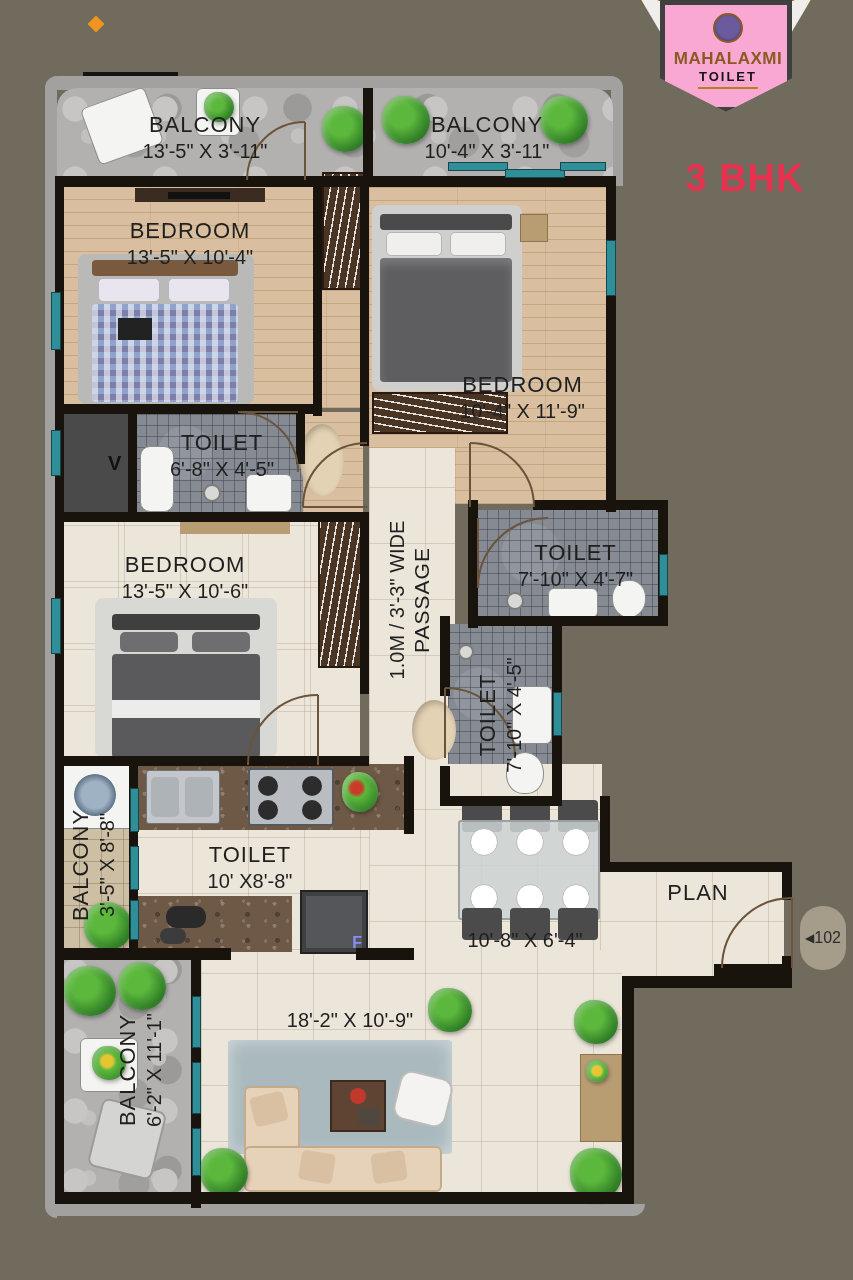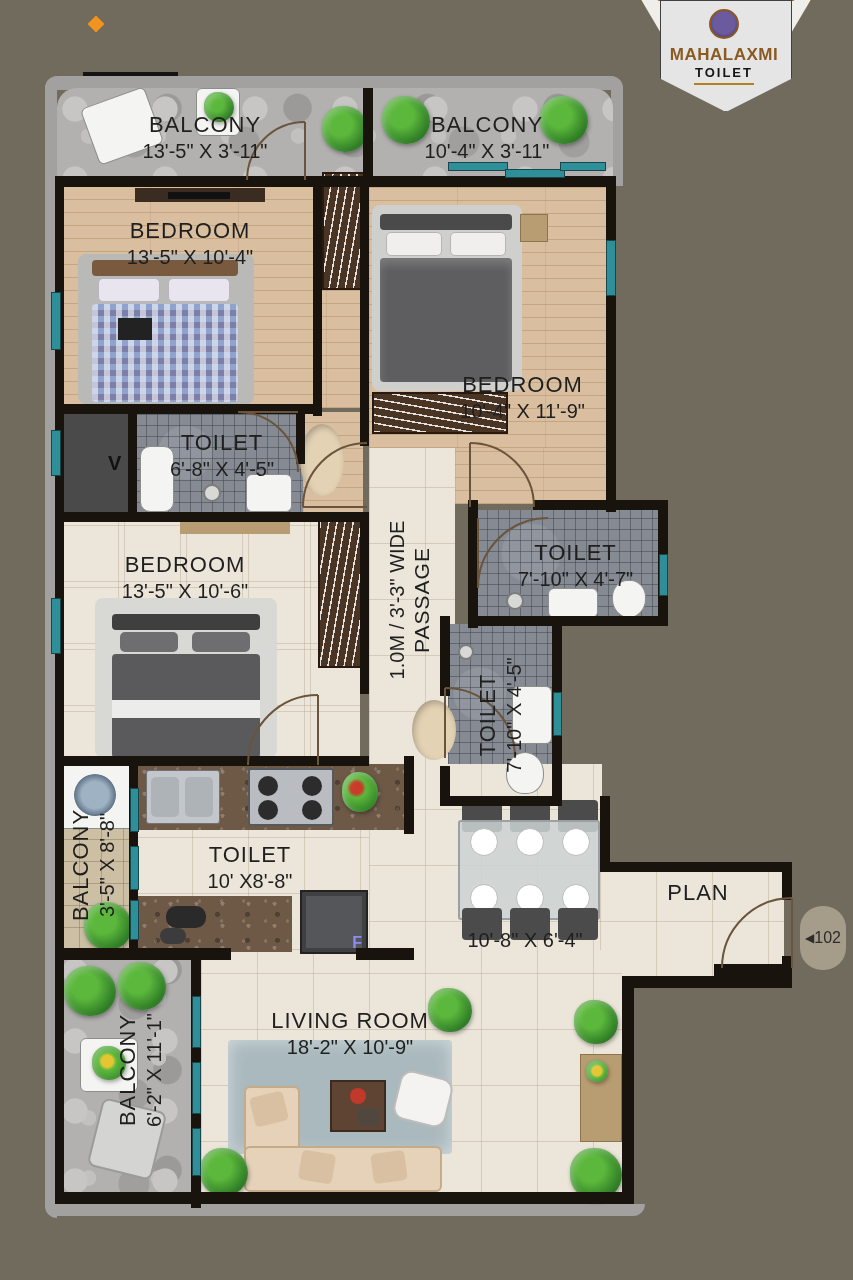--- a/index.html
+++ b/index.html
@@ -44,21 +44,21 @@
   .white-fix{background:#f4f4f2;border:1px solid #8d8d8b;border-radius:6px;box-sizing:border-box;}
   
   .rlabel{color:#1f1f1f;text-align:center;line-height:1.22;z-index:60;}
   .rlabel .rname{display:block;font-size:22px;letter-spacing:1px;}
   .rlabel .rdims{display:block;font-size:20px;}
   .vlabel{transform:rotate(-90deg);transform-origin:center center;}
   
   .logo-text{font-size:40px;font-weight:bold;color:#141414;letter-spacing:-1px;}
   .title-red{color:#e8304f;font-size:38px;font-weight:bold;letter-spacing:1px;
              text-align:center;line-height:57px;}
-  .badge-shield{background:#e5e5e5;border:1px solid #404040;box-sizing:border-box;
+  .badge-shield{background:#f9a8d4;border:5px solid #404040;box-sizing:border-box;
     clip-path:polygon(0 0,100% 0,100% 70%,50% 100%,0 70%);}
   .badge-title{color:#8a5a22;font-weight:bold;font-size:17px;letter-spacing:.5px;text-align:center;}
   .badge-sub{color:#151515;font-weight:bold;font-size:13px;letter-spacing:2px;text-align:center;}
 </style>
 </head>
 <body>
 
 <div class="abs" style="left:28px;top:18px;width:180px;height:60px;">
   <div class="abs" style="left:62px;top:0px;width:12px;height:12px;background:#f0941f;transform:rotate(45deg);"></div>
   <div class="abs" style="left:55px;top:54px;width:95px;height:5px;background:#141414;"></div>
@@ -71,20 +71,21 @@
   <div class="abs" style="left:138px;top:-2px;width:34px;height:30px;background:#efeeea;transform:rotate(-18deg);clip-path:polygon(0 0,100% 0,0 100%);"></div>
   <div class="abs badge-shield" style="left:12px;top:0;width:132px;height:112px;">
     <div class="abs" style="left:48px;top:8px;width:30px;height:30px;border-radius:50%;border:2px solid #8a5a22;background:radial-gradient(circle at 50% 45%, #6b5a9e 0 55%, #3c2f66 100%);box-sizing:border-box;"></div>
     <div class="abs badge-title" style="left:0;top:44px;width:126px;">MAHALAXMI</div>
     <div class="abs badge-sub" style="left:0;top:64px;width:126px;">TOILET</div>
     <div class="abs" style="left:33px;top:82px;width:60px;height:2px;background:#b3811e;"></div>
   </div>
 </div>
 
 <div class="abs title-red" style="left:655px;top:150px;width:180px;">
+  <div>3 BHK</div>
 </div>
 
 <div class="abs rim" style="left:45px;top:76px;width:578px;height:14px;border-radius:26px 26px 0 0;"></div>
 <div class="abs rim" style="left:45px;top:76px;width:12px;height:1142px;border-radius:26px 0 0 26px;"></div>
 <div class="abs rim" style="left:45px;top:1204px;width:600px;height:12px;border-radius:0 0 12px 12px;"></div>
 <div class="abs rim" style="left:611px;top:76px;width:12px;height:110px;border-radius:0 26px 0 0;"></div>
 
 <div class="abs stone" style="left:57px;top:88px;width:556px;height:90px;border-radius:20px 20px 0 0;"></div>
 <div class="abs wood" style="left:62px;top:186px;width:300px;height:222px;"></div>
 <div class="abs wood" style="left:369px;top:186px;width:238px;height:262px;"></div>
@@ -337,21 +338,20 @@
   <span class="rdims">10'-8" X 6'-4"</span>
 </div>
 <div class="abs rlabel" style="left:608px;top:880px;width:180px;">
   <span class="rname">PLAN</span>
 </div>
 <div class="abs rlabel vlabel" style="left:55px;top:1040px;width:180px;height:60px;">
   <span class="rname">BALCONY</span>
   <span class="rdims">6'-2" X 11'-1"</span>
 </div>
 <div class="abs rlabel" style="left:205px;top:1008px;width:290px;">
-  <span class="rname">LIVING ROOM</span>
   <span class="rdims">18'-2" X 10'-9"</span>
 </div>
 
 <div class="abs" style="left:108px;top:452px;width:24px;height:24px;color:#111;font-size:20px;font-weight:bold;z-index:61;">V</div>
 <div class="abs" style="left:800px;top:906px;width:46px;height:64px;background:#a59c8a;border-radius:22px;z-index:61;display:flex;align-items:center;justify-content:center;">
   <span style="font-size:12px;color:#2c2c2c;">◀</span>
   <span style="font-size:16px;color:#2c2c2c;">102</span>
 </div>
 
 </body></html>

